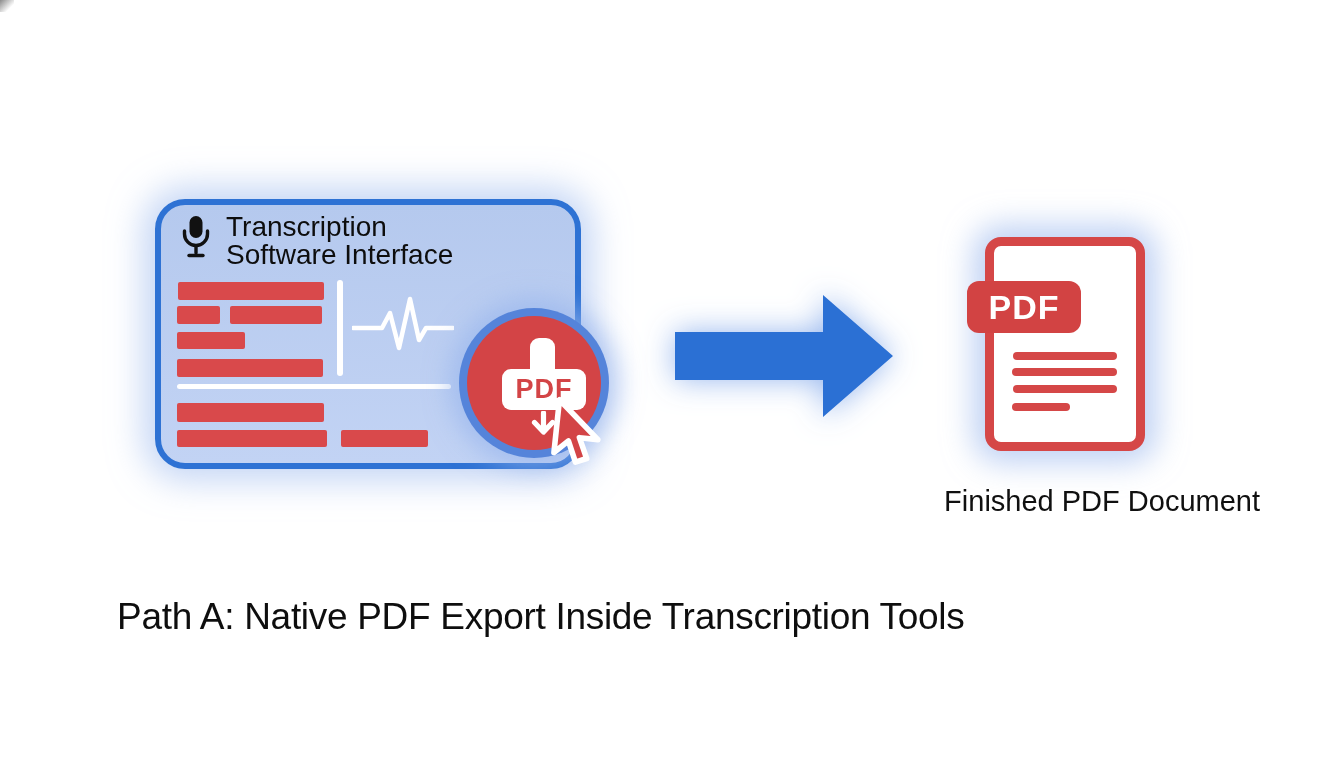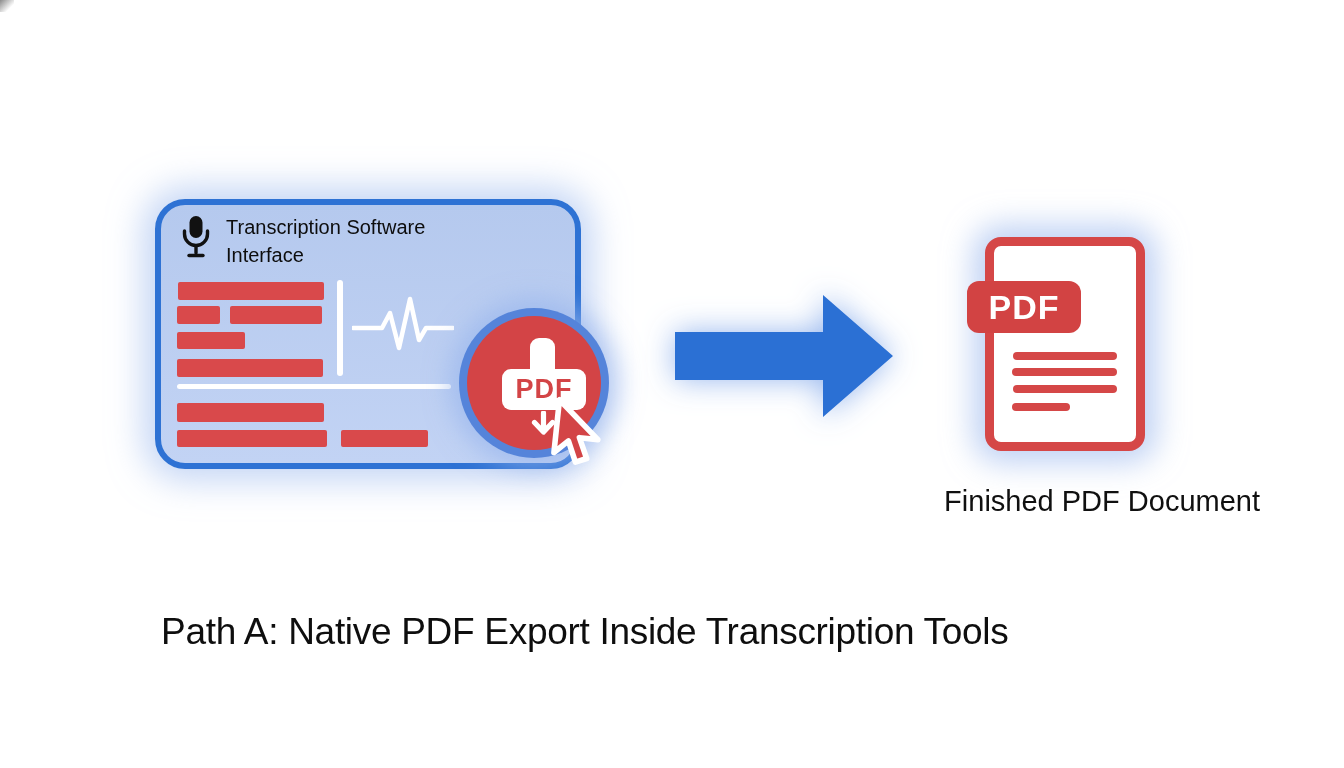--- a/index.html
+++ b/index.html
@@ -11,21 +11,21 @@
   
   .ts-card{
     position:absolute;left:155px;top:199px;width:426px;height:270px;
     box-sizing:border-box;border:6px solid #2e72d4;border-radius:30px;
     background:linear-gradient(180deg,#b5c9ee 0%,#c2d3f4 100%);
     box-shadow:0 0 34px 12px rgba(150,180,236,.55);
   }
   .ts-mic{position:absolute;left:21px;top:9px;width:28px;height:48px;}
   .ts-title{
     position:absolute;left:65px;top:8px;width:252px;
-    font-size:20px;line-height:28px;color:#0d0d0d;font-weight:400;
+    font-size:28px;line-height:28px;color:#0d0d0d;font-weight:400;
   }
   .rbar{position:absolute;background:#d9494b;border-radius:2px;}
   .wline{position:absolute;background:#ffffff;border-radius:3px;}
   .wave{position:absolute;left:191px;top:88px;}
   
   .pdf-btn-ring{
     position:absolute;left:459px;top:308px;width:150px;height:150px;border-radius:50%;
     background:#5584da;box-shadow:0 0 26px 9px rgba(150,180,236,.7);
   }
   .pdf-btn{
@@ -57,22 +57,22 @@
     display:flex;align-items:center;justify-content:center;
     color:#fff;font-weight:700;font-size:34px;letter-spacing:1px;
   }
   .doc-line{position:absolute;background:#d54747;border-radius:4px;height:8px;}
   .doc-caption{
     position:absolute;left:930px;top:485px;width:330px;text-align:right;
     font-size:29px;color:#101010;
   }
   
   .heading{
-    position:absolute;left:117px;top:611px;
-    font-size:37px;color:#0e0e0e;letter-spacing:-.3px;white-space:nowrap;margin-left:44px;
+    position:absolute;left:117px;top:596px;
+    font-size:37px;color:#0e0e0e;letter-spacing:-.3px;white-space:nowrap;
   }
   .corner-artifact{
     position:absolute;left:0;top:0;width:14px;height:12px;
     background:linear-gradient(135deg,#8a8a8a 0%,rgba(255,255,255,0) 70%);
   }
 </style>
 </head>
 <body>
 
 <div id="canvas">

